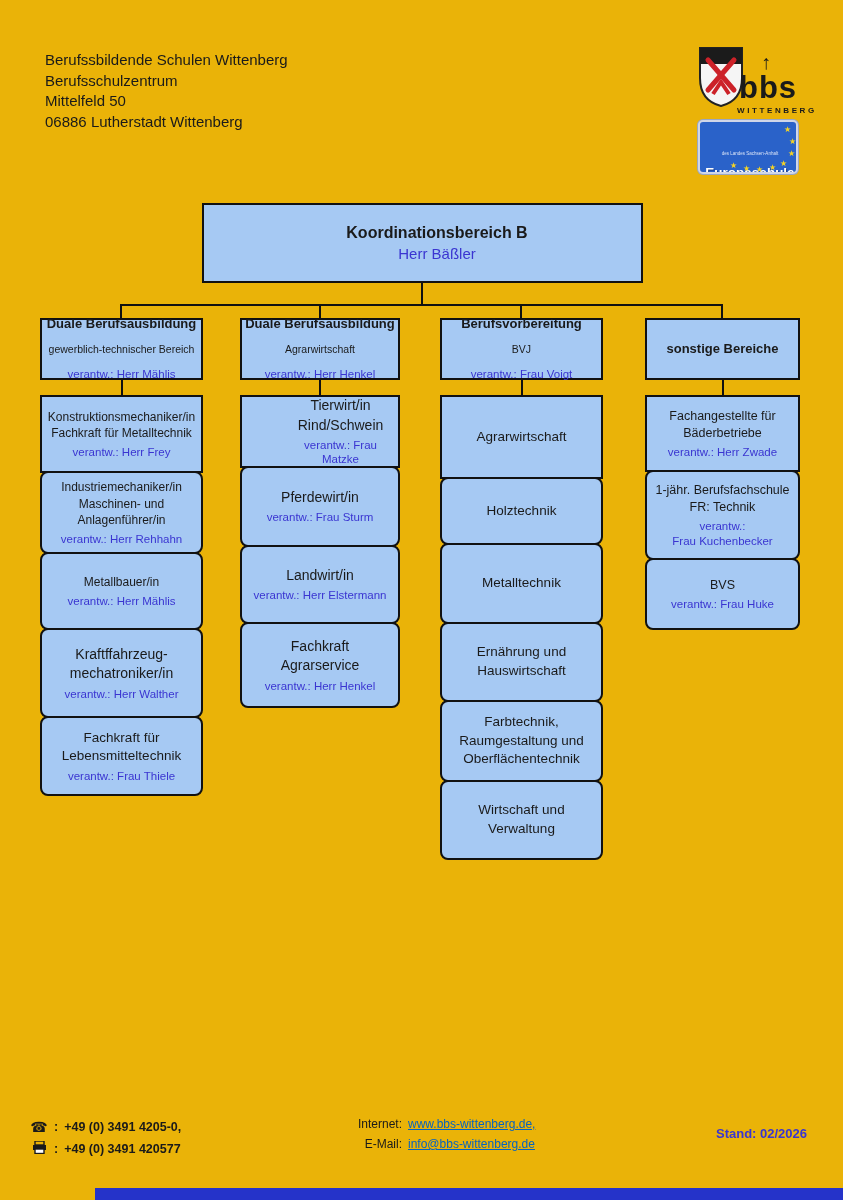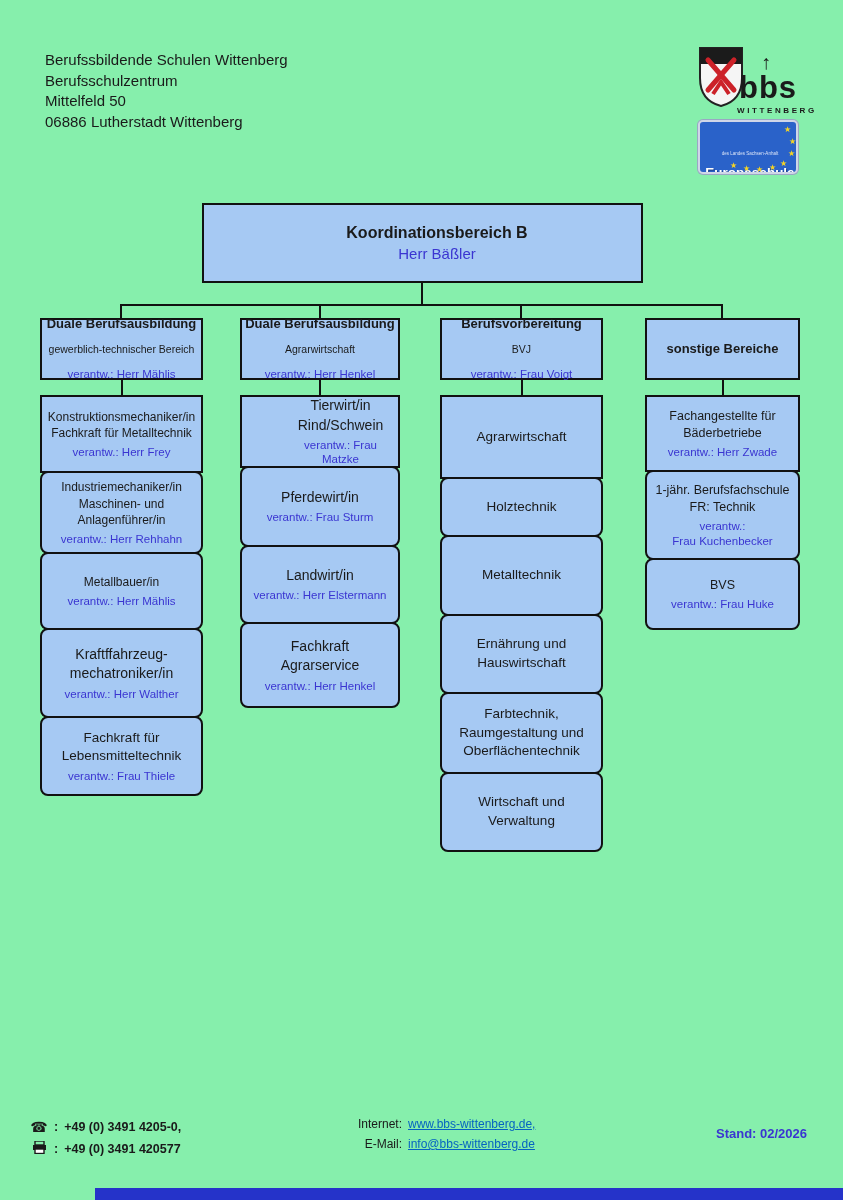--- a/index.html
+++ b/index.html
@@ -9,21 +9,21 @@
     --blue:#3a35d1;
     --link:#0563c1;
     --bar:#2533c9;
     --eublue:#2a62c9;
     --star:#f5d425;
     --logored:#cc2229;
   }
   *{margin:0;padding:0;box-sizing:border-box;}
   html,body{background:#ffffff;}
   body{font-family:"Liberation Sans", sans-serif;color:var(--ink);}
-  .page{position:relative;width:843px;height:1200px;background:#86efac;overflow:hidden;}
+  .page{position:relative;width:843px;height:1200px;background:#eab308;overflow:hidden;}
 
   
   .address{position:absolute;left:45px;top:50px;font-size:15px;line-height:20.5px;}
   .logo-wrap{position:absolute;left:695px;top:44px;width:112px;height:132px;}
   .shield{position:absolute;left:3px;top:2px;}
   .bbs-text{position:absolute;left:44px;top:28px;font-weight:bold;font-size:31px;letter-spacing:1px;line-height:1;}
   .bbs-arrow{position:absolute;left:66px;top:8px;font-size:20px;font-weight:bold;line-height:1;}
   .bbs-sub{position:absolute;left:42px;top:62px;font-size:8px;letter-spacing:2.6px;font-weight:bold;}
   .eu-badge{position:absolute;left:3px;top:76px;width:100px;height:54px;background:var(--eublue);
             border:2px solid #cfd6e8;border-radius:5px;box-shadow:0 0 0 1px #9aa7c4;overflow:hidden;}
@@ -185,21 +185,21 @@
   <div class="col c3">
     <div class="obox hdrbox">
       <div class="hd">Berufsvorbereitung</div>
       <div class="sub">BVJ</div>
       <div class="hresp">verantw.: Frau Voigt</div>
     </div>
     <div class="vstub"></div>
     <div class="obox" style="height:84px;">
       <div class="ln">Agrarwirtschaft</div>
     </div>
-    <div class="obox" style="height:60px;align-items:center;">
+    <div class="obox" style="height:68px;align-items:center;">
       <div class="ln">Holztechnik</div>
     </div>
     <div class="obox" style="height:81px;">
       <div class="ln">Metalltechnik</div>
     </div>
     <div class="obox" style="height:80px;">
       <div class="ln">Ernährung und</div>
       <div class="ln">Hauswirtschaft</div>
     </div>
     <div class="obox" style="height:82px;">

